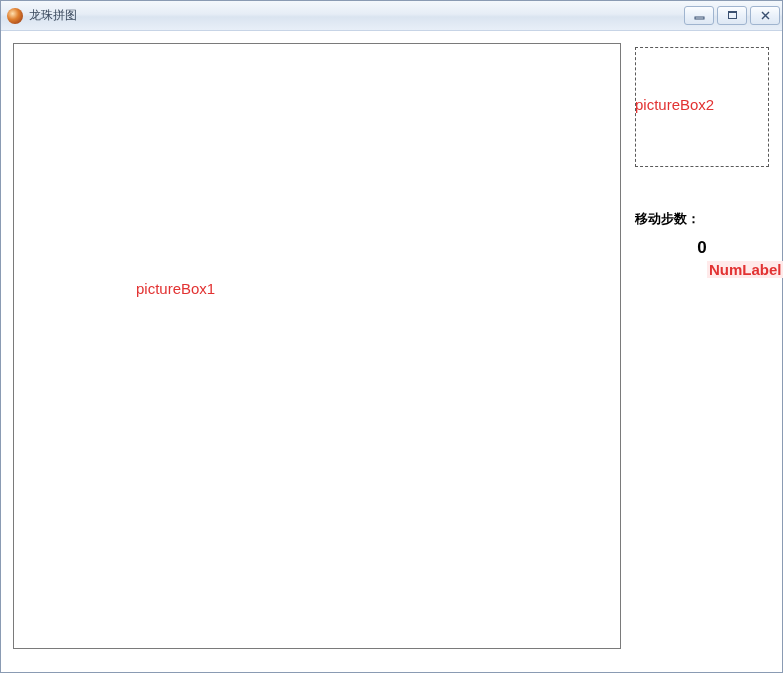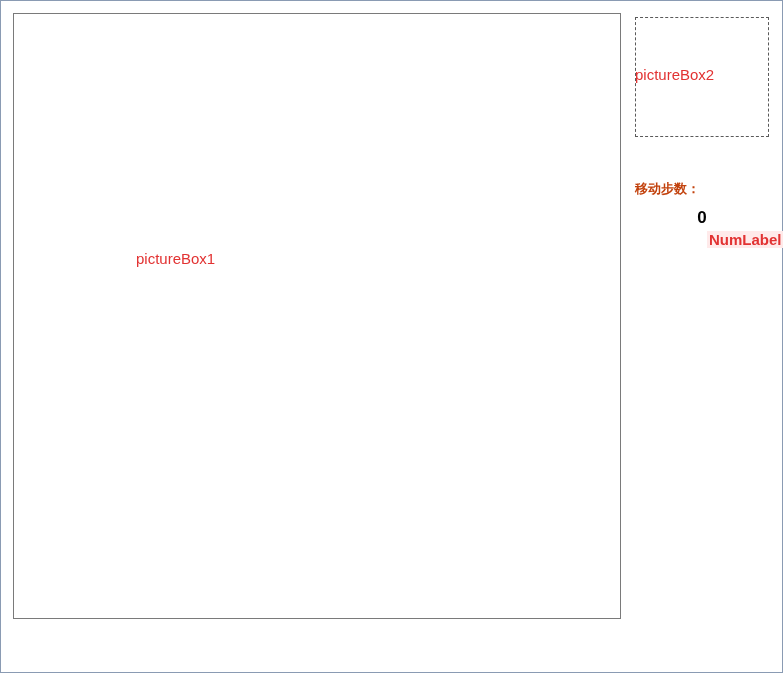--- a/index.html
+++ b/index.html
@@ -102,21 +102,21 @@
     }
     .pb2-label {
       left: 634px;
       top: 65px;
     }
     .move-steps-label {
       position: absolute;
       left: 634px;
       top: 179px;
       font-size: 13px;
-      color: #c2410c;
+      color: #000000;
       font-weight: bold;
     }
     .count-value {
       position: absolute;
       left: 634px;
       top: 207px;
       width: 134px;
       text-align: center;
       font-size: 17px;
       font-weight: bold;
@@ -132,20 +132,44 @@
       background: #ffeaea;
       padding: 0 2px;
       pointer-events: none;
       font-weight: bold;
     }
   </style>
 </head>
 <body>
 
 <div class="window">
+  <div class="titlebar">
+    <div class="title-left">
+      <div class="app-icon"></div>
+      <span class="title-text">龙珠拼图</span>
+    </div>
+    <div class="title-controls">
+      <div class="win-btn">
+        <svg width="13" height="11" viewBox="0 0 13 11">
+          <rect x="2" y="7" width="9" height="2" fill="none" stroke="#3a5070" stroke-width="1"></rect>
+        </svg>
+      </div>
+      <div class="win-btn">
+        <svg width="13" height="11" viewBox="0 0 13 11">
+          <rect x="2.5" y="1.5" width="8" height="7" fill="none" stroke="#3a5070" stroke-width="1"></rect>
+          <line x1="2.5" y1="2.5" x2="10.5" y2="2.5" stroke="#3a5070" stroke-width="1"></line>
+        </svg>
+      </div>
+      <div class="win-btn">
+        <svg width="13" height="11" viewBox="0 0 13 11">
+          <path d="M3 2 L10 9 M10 2 L3 9" stroke="#3a5070" stroke-width="1.4" fill="none"></path>
+        </svg>
+      </div>
+    </div>
+  </div>
 
   <div class="client-area">
     <div class="picturebox1"></div>
     <span class="designer-label pb1-label">pictureBox1</span>
 
     <div class="picturebox2"></div>
     <span class="designer-label pb2-label">pictureBox2</span>
 
     <span class="move-steps-label">移动步数：</span>
 

